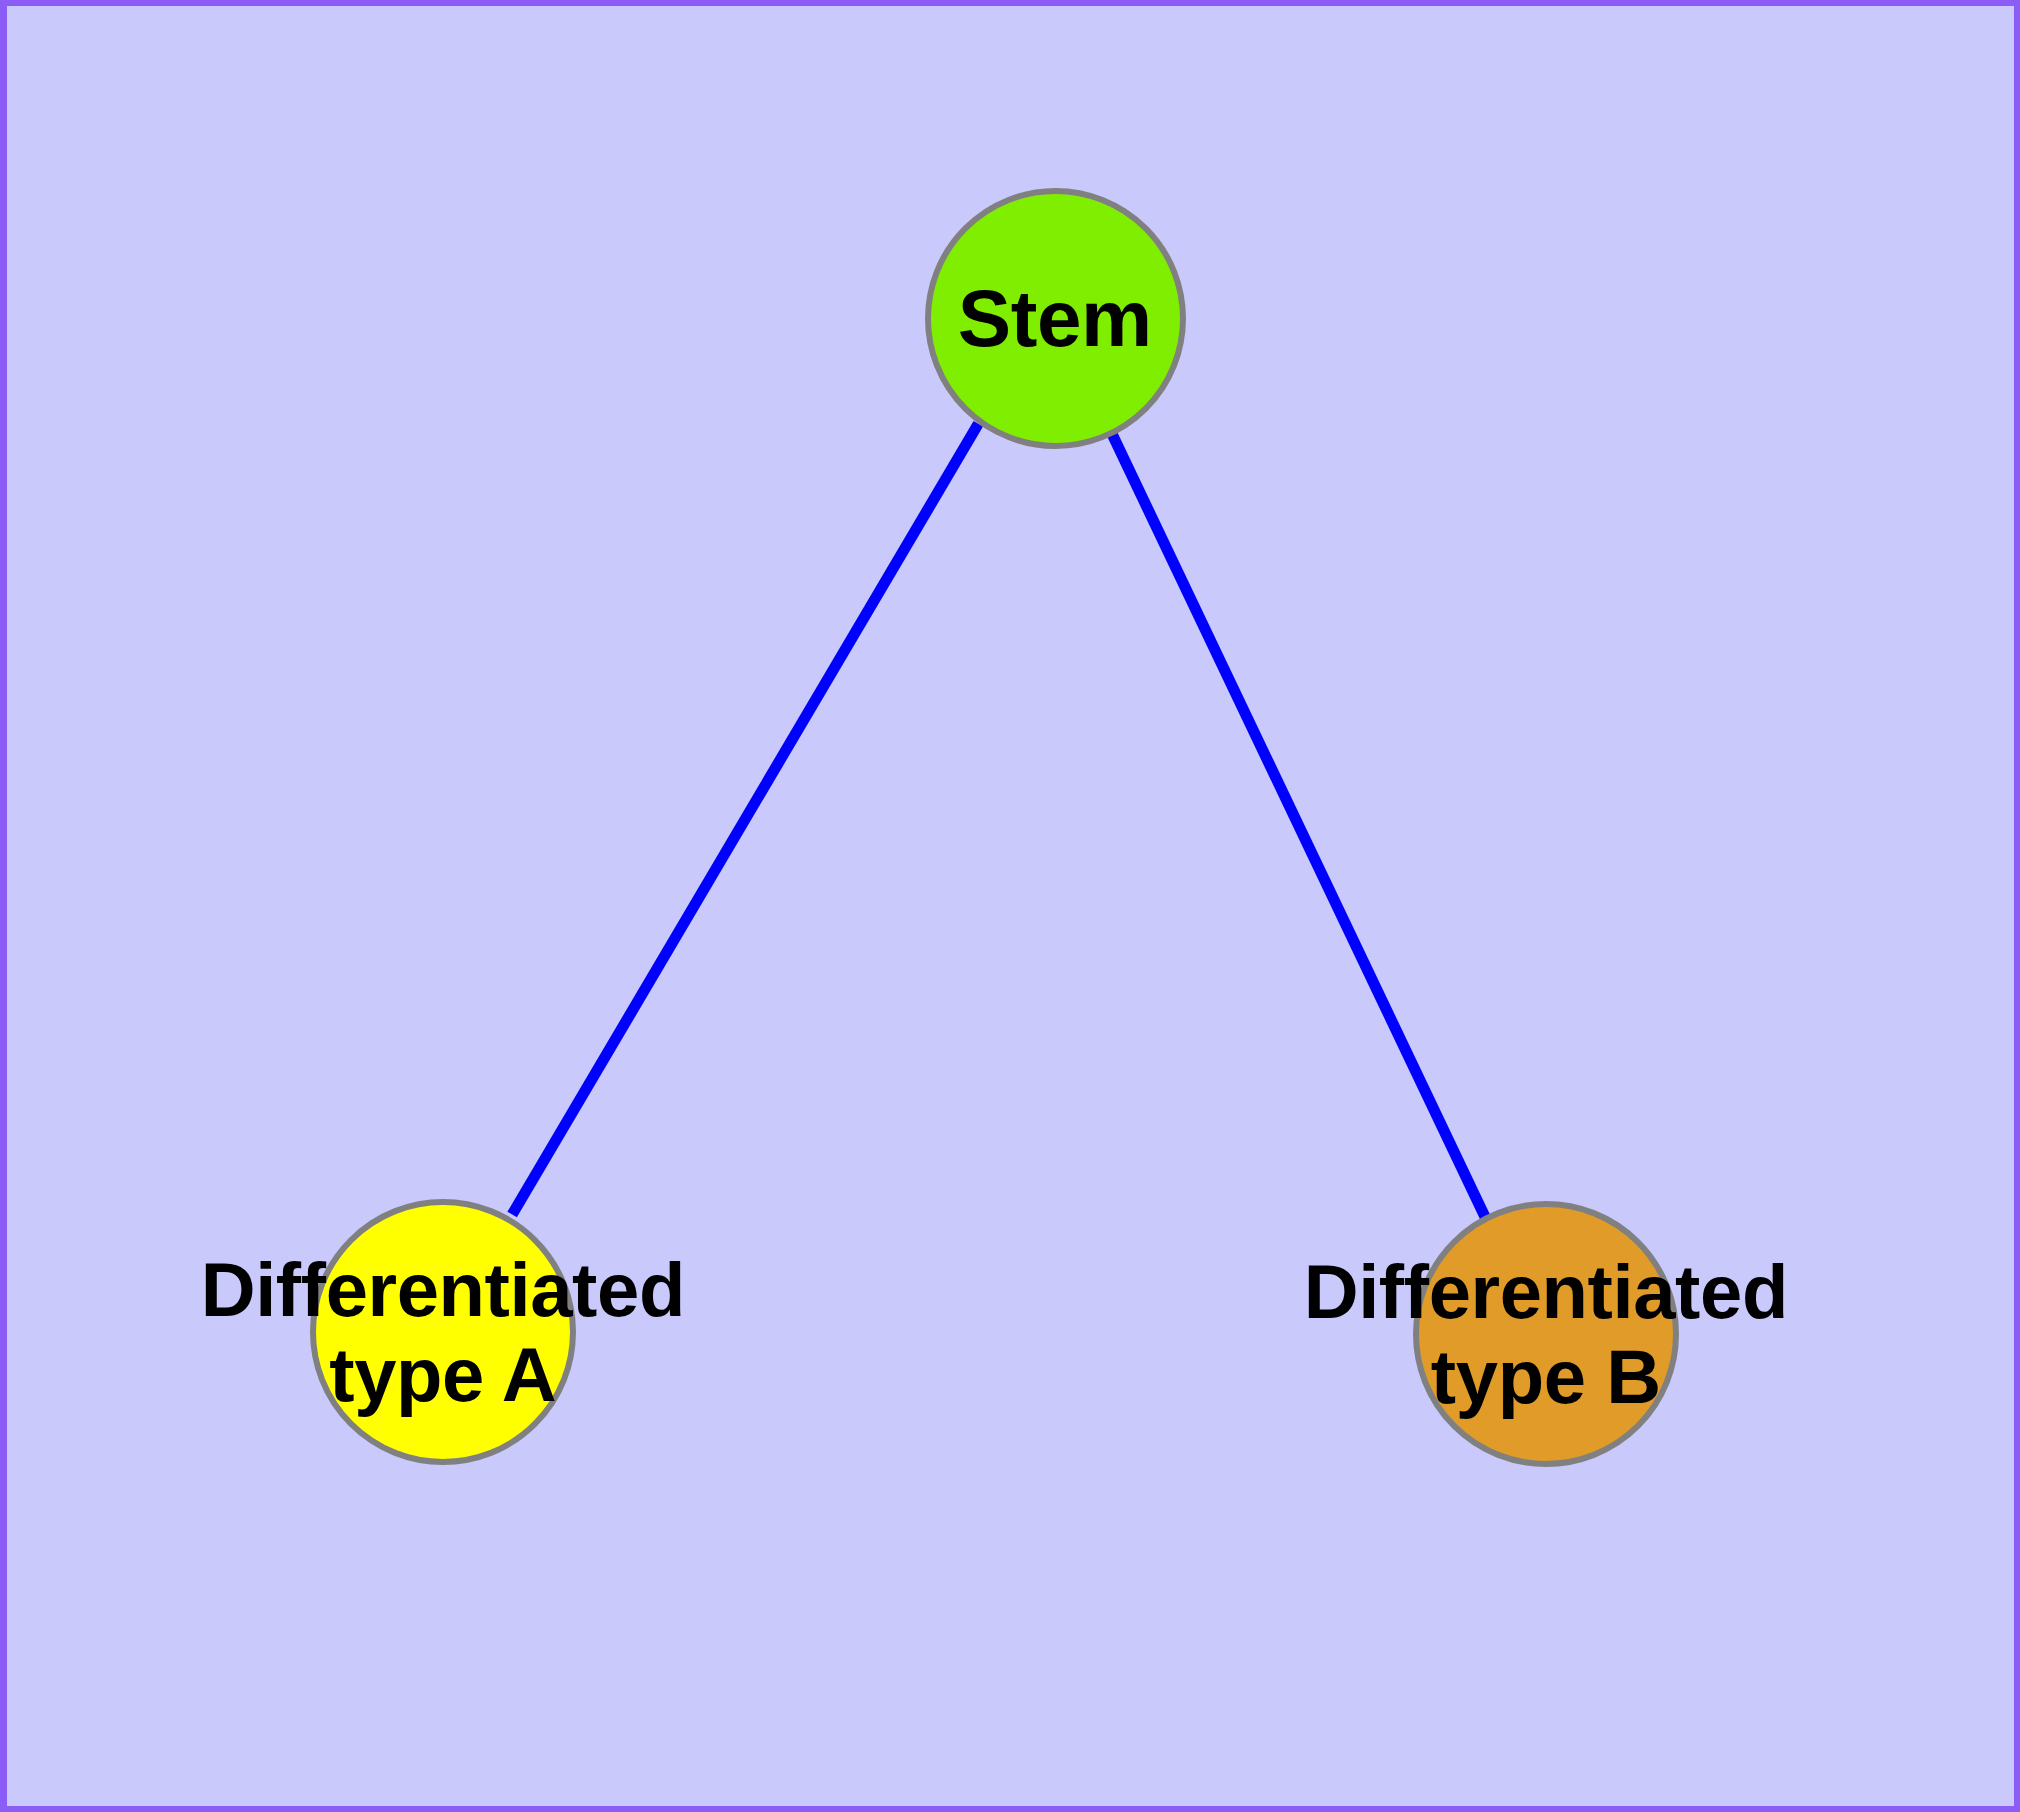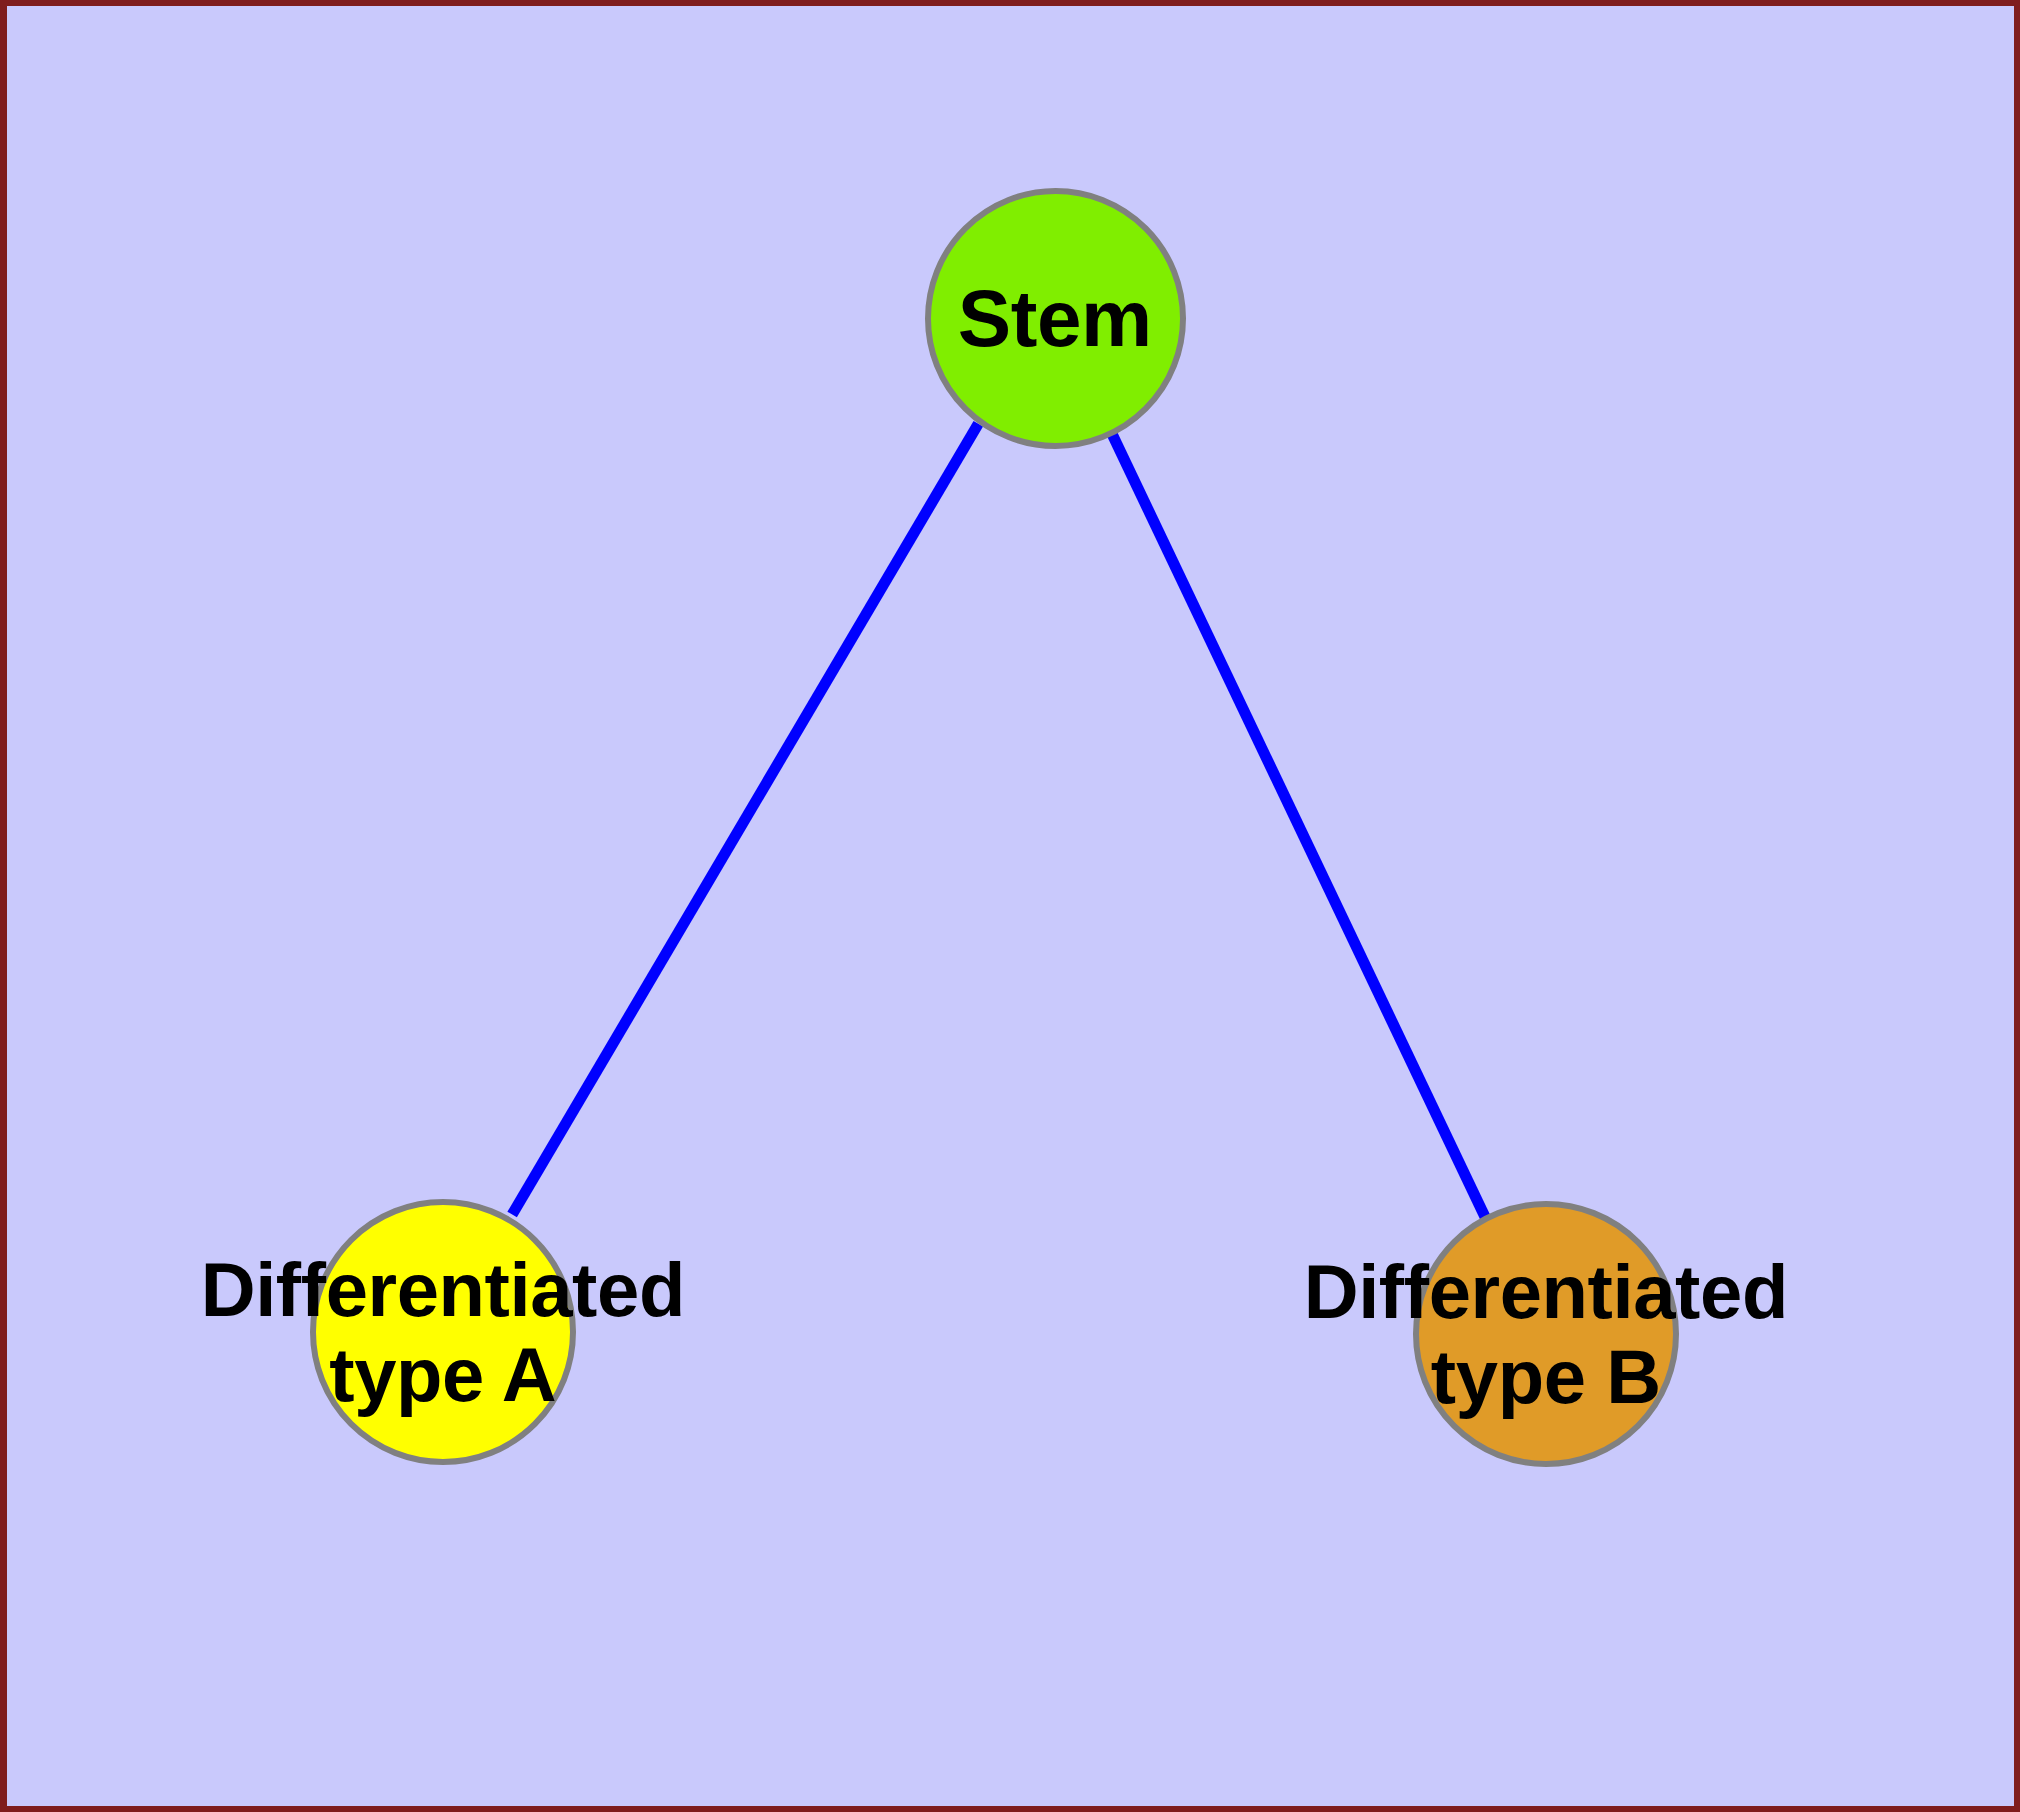--- a/index.html
+++ b/index.html
@@ -11,21 +11,21 @@
     width: 2021px;
     height: 1812px;
     overflow: hidden;
     font-family: "Liberation Sans", sans-serif;
   }
 
   #canvas {
     position: relative;
     width: 2021px;
     height: 1812px;
-    background: #7f1d1d;
+    background: #8b5cf6;
     box-sizing: border-box;
   }
 
   #plot-area {
     position: absolute;
     left: 6.8px;
     top: 6px;
     width: 2007px;
     height: 1800px;
     background: #c9c9fc;

